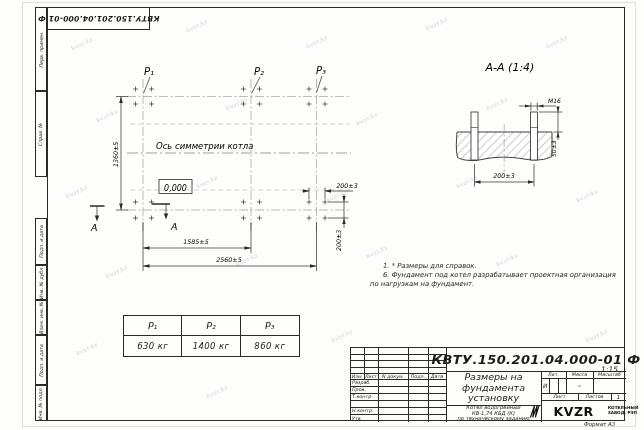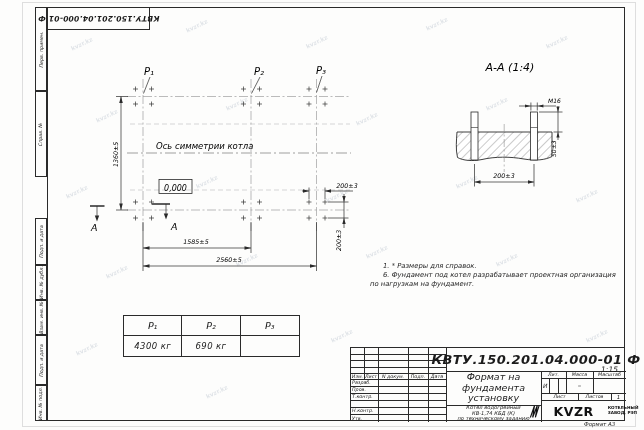--- a/index.html
+++ b/index.html
@@ -155,22 +155,23 @@
       <text x="548" y="103" font-size="6" font-style="italic">М16</text>
       <text transform="translate(556,157) rotate(-90)" font-size="6" font-style="italic">50±3</text>
       <text x="504" y="178" font-size="6.3" font-style="italic" text-anchor="middle">200±3</text>
     </g>
   </svg>
 
   <div class="ptable">
     <div class="hd">P₁</div>
     <div class="hd">P₂</div>
     <div class="hd">P₃</div>
-    <div class="vl">4300 кг</div>
-    <div class="vl">690 кг</div>
+    <div class="vl">630 кг</div>
+    <div class="vl">1400 кг</div>
+    <div class="vl">860 кг</div>
   </div>
 
   <div class="notes">
     <p>1. * Размеры для справок.</p>
     <p>6. Фундамент под котел разрабатывает проектная организация по нагрузкам на фундамент.</p>
   </div>
 
   <div class="tb">
     <div class="v" style="left:95px;top:0;height:74px"></div>
     <div class="v" style="left:13px;top:0;height:31px"></div>
@@ -207,21 +208,21 @@
     <div class="cell lab" style="left:77px;top:25px;width:18px;height:6px">Дата</div>
     <div class="cell lab" style="left:0;top:31px;width:27px;height:7px;justify-content:flex-start;padding-left:1px">Разраб.</div>
     <div class="cell lab" style="left:0;top:38px;width:27px;height:7px;justify-content:flex-start;padding-left:1px">Пров.</div>
     <div class="cell lab" style="left:0;top:45px;width:27px;height:7px;justify-content:flex-start;padding-left:1px">Т.контр.</div>
     <div class="cell lab" style="left:0;top:59px;width:27px;height:7px;justify-content:flex-start;padding-left:1px">Н.контр.</div>
     <div class="cell lab" style="left:0;top:66px;width:27px;height:8px;justify-content:flex-start;padding-left:1px">Утв.</div>
 
     <div class="cell docnum" style="left:95px;top:0;width:180px;height:23px">КВТУ.150.201.04.000-01 Ф</div>
 
     <div class="cell" style="left:95px;top:23px;width:95px;height:34px;flex-direction:column">
-      <div class="ttl">Формат на</div>
+      <div class="ttl">Размеры на</div>
       <div class="ttl">фундамента</div>
       <div class="ttl">установку</div>
     </div>
     <div class="cell" style="left:95px;top:57px;width:95px;height:17px;flex-direction:column">
       <div class="prod">Котел водогрейный</div>
       <div class="prod">КВ-1,74 КБД (К)</div>
       <div class="prod">по техническому заданию</div>
     </div>
 
     <div class="cell lab" style="left:190px;top:23px;width:25px;height:7px">Лит.</div>

